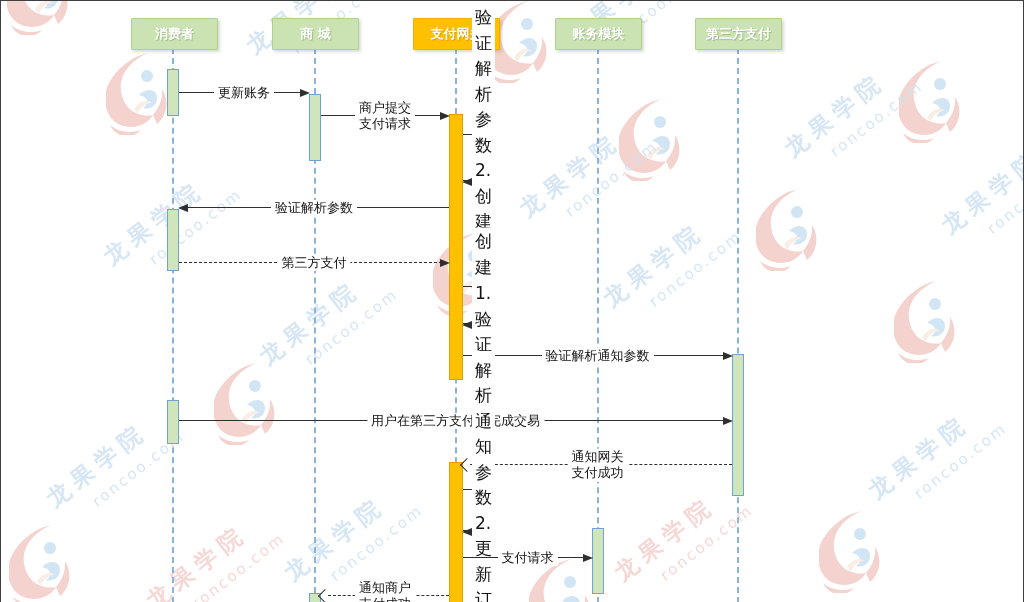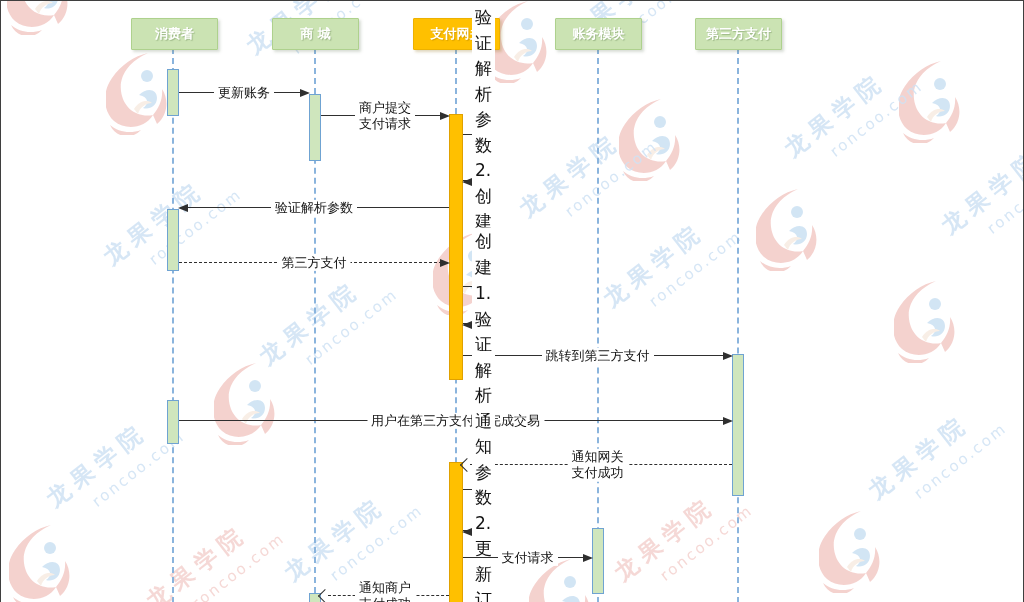--- a/index.html
+++ b/index.html
@@ -270,21 +270,21 @@
 
     <div class="selfmsg" style="left:462px;top:285px;width:21px;height:38px;">
       <div class="self-bracket"></div>
       <div class="self-arr"></div>
       <div class="slbl">创建支付流水</div>
     </div>
 
     <div class="msg" style="left:462px;top:355px;width:269px;">
       <div class="ln"></div>
       <div class="tri-r"></div>
-      <div class="mlbl">跳转到第三方支付</div>
+      <div class="mlbl">验证解析通知参数</div>
     </div>
 
     <div class="msg" style="left:178px;top:420px;width:553px;">
       <div class="ln"></div>
       <div class="tri-r"></div>
       <div class="mlbl">用户在第三方支付端完成交易</div>
     </div>
 
     <div class="msg" style="left:462px;top:464px;width:269px;">
       <div class="ln dashed from-left"></div>

